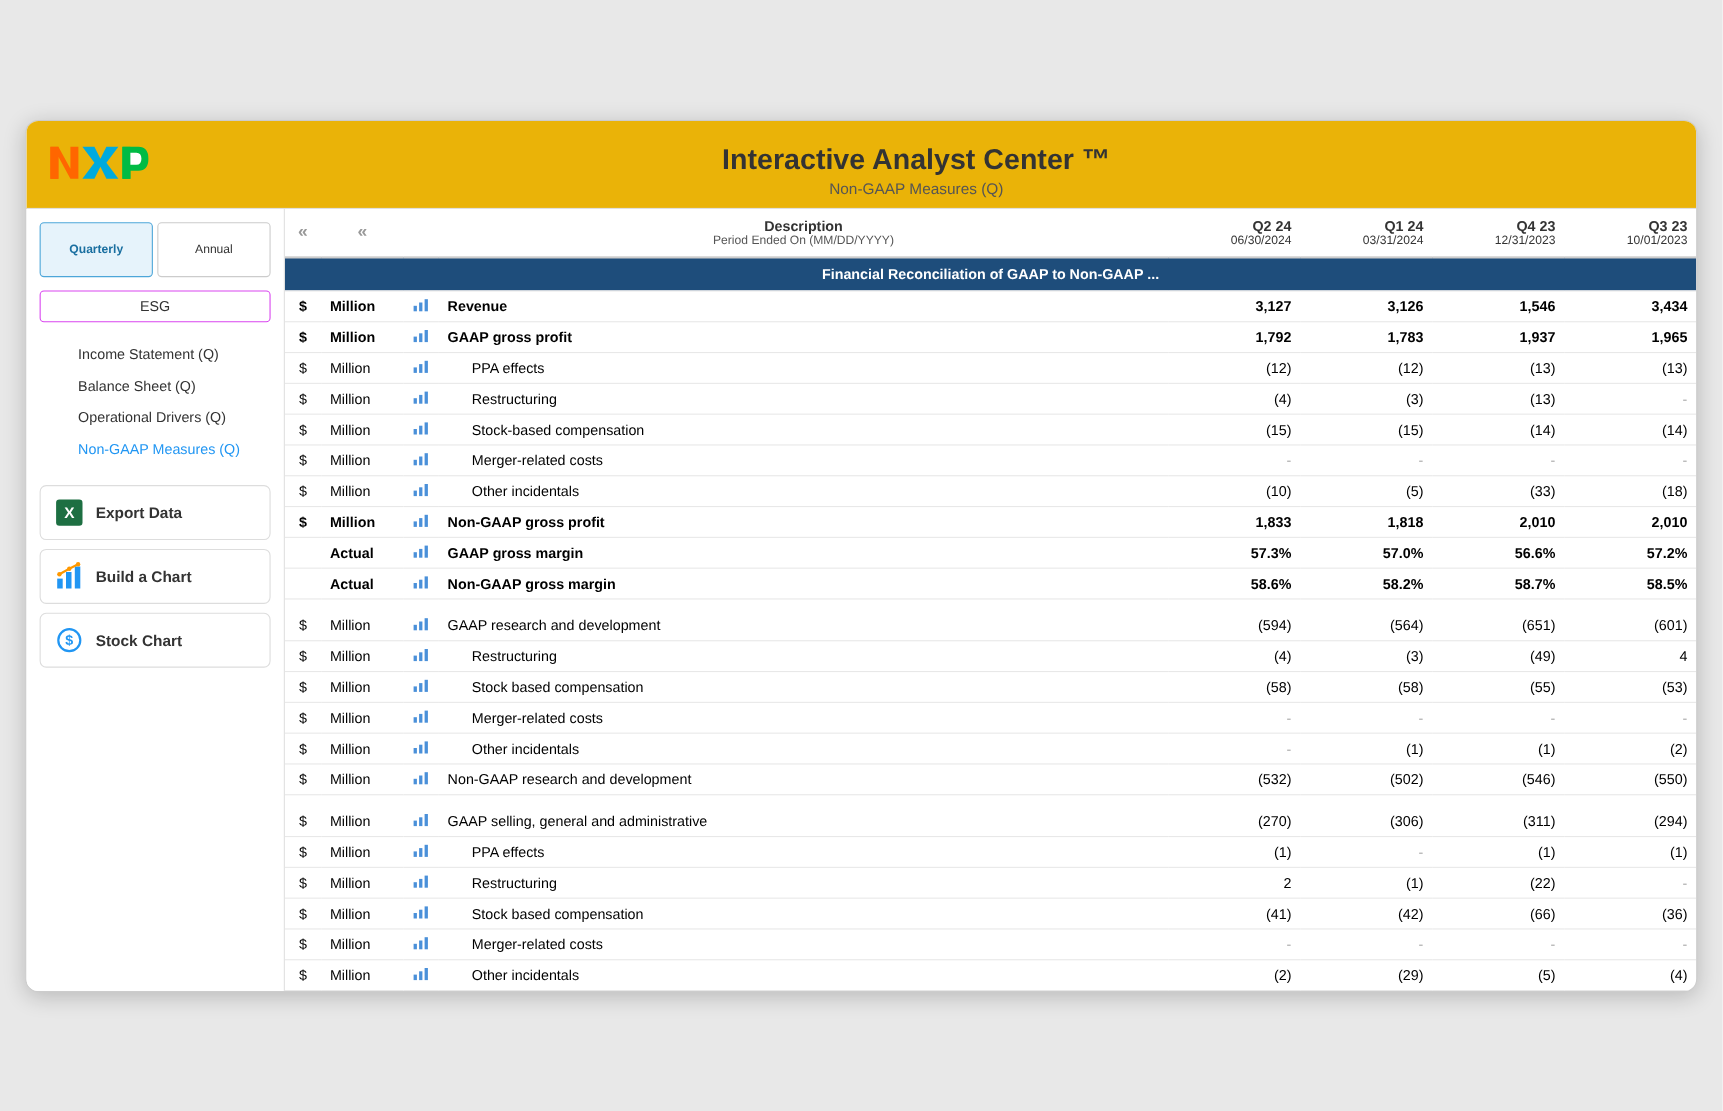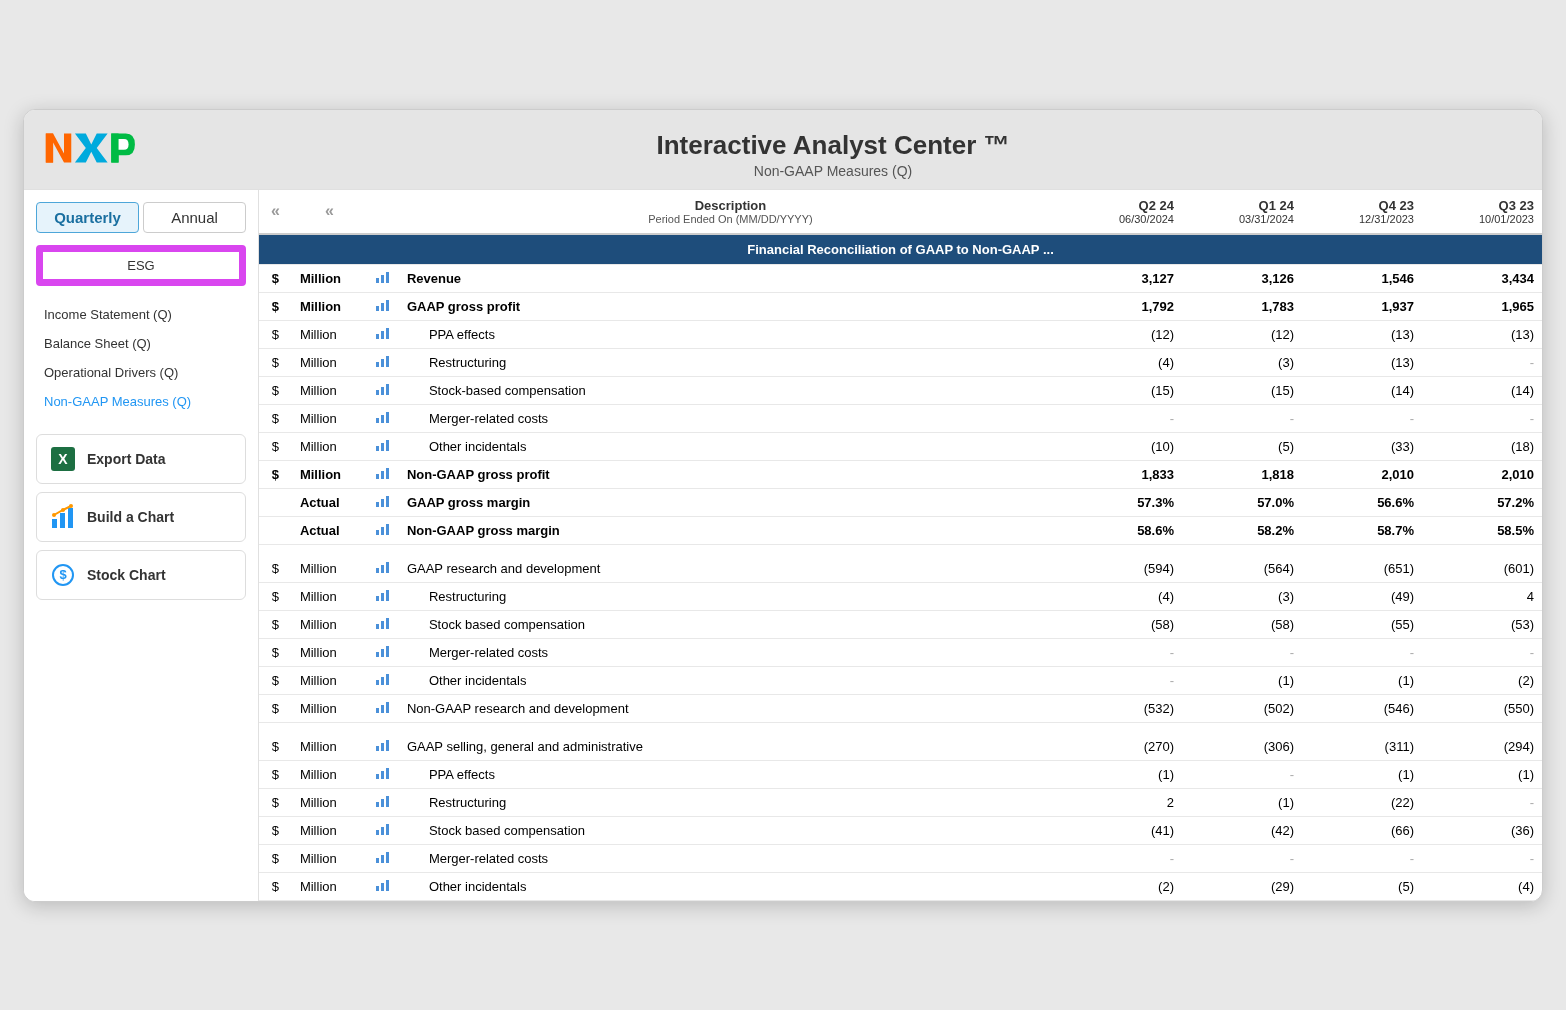--- a/index.html
+++ b/index.html
@@ -21,21 +21,21 @@
       overflow: hidden;
       display: flex;
       flex-direction: column;
     }
     
     .header {
       display: flex;
       align-items: flex-start;
       padding: 16px 20px 8px 20px;
       border-bottom: 1px solid #e0e0e0;
-      background: #e5e5e5;
+      background: #eab308;
     }
     .logo-area {
       display: flex;
       align-items: center;
     }
     .logo-svg {
       width: 100px;
       height: 55px;
     }
     .header-title-area {
@@ -69,51 +69,52 @@
       display: flex;
       flex-direction: column;
     }
     .tab-row {
       display: flex;
       margin: 0 12px 12px 12px;
       gap: 4px;
     }
     .tab-btn {
       flex: 1;
-      padding: 6px 8px;
+      padding: 18px 8px;
       border: 1px solid #ccc;
       border-radius: 4px;
       background: #fff;
-      font-size: 15px;
+      font-size: 11px;
       cursor: pointer;
       text-align: center;
       color: #333;
     }
     .tab-btn.active {
       background: #e6f3fb;
       border-color: #4da6d9;
       color: #1a6fa0;
       font-weight: 600;
     }
     .esg-btn {
       margin: 0 12px 14px 12px;
       padding: 6px 8px;
-      border: 7px solid #d946ef;
+      border: 1px solid #d946ef;
       border-radius: 4px;
       background: #fff;
       font-size: 13px;
       cursor: pointer;
       text-align: center;
       color: #333;
     }
     .nav-item {
       padding: 7px 20px;
       font-size: 13px;
       color: #333;
       cursor: pointer;
+      margin-left: 27px;
     }
     .nav-item.active { color: #2196F3; font-weight: 500; }
     .sidebar-action {
       display: flex;
       align-items: center;
       gap: 10px;
       margin: 8px 12px;
       padding: 10px 12px;
       border: 1px solid #ddd;
       border-radius: 6px;

